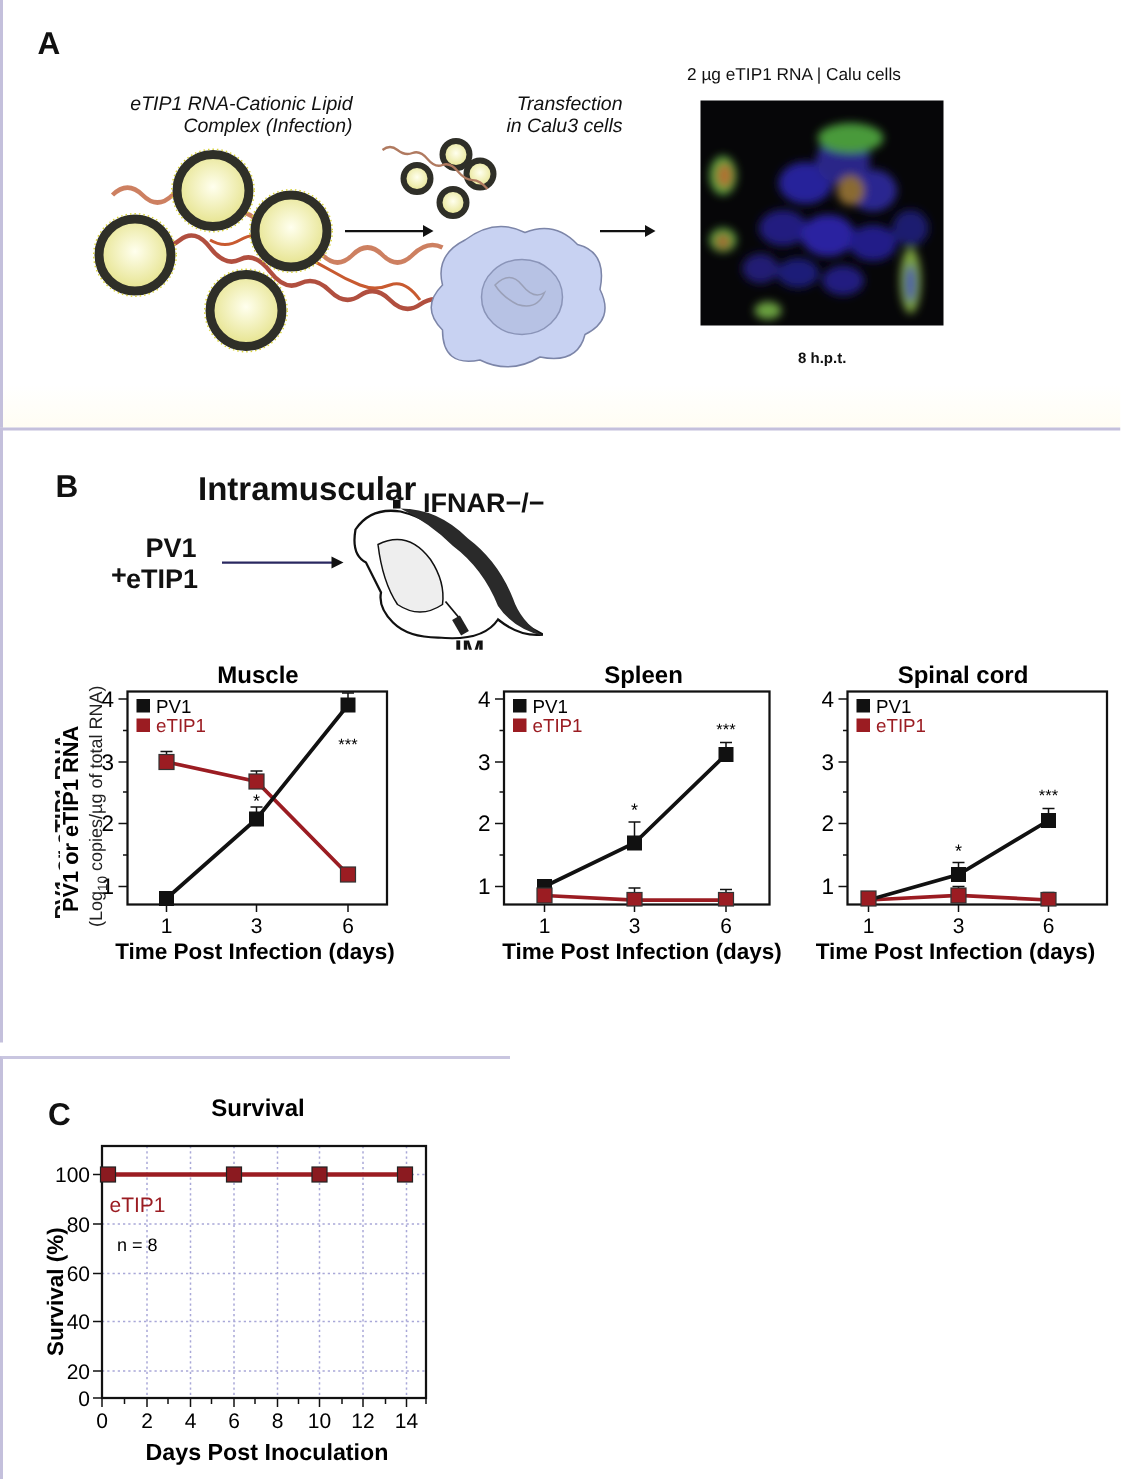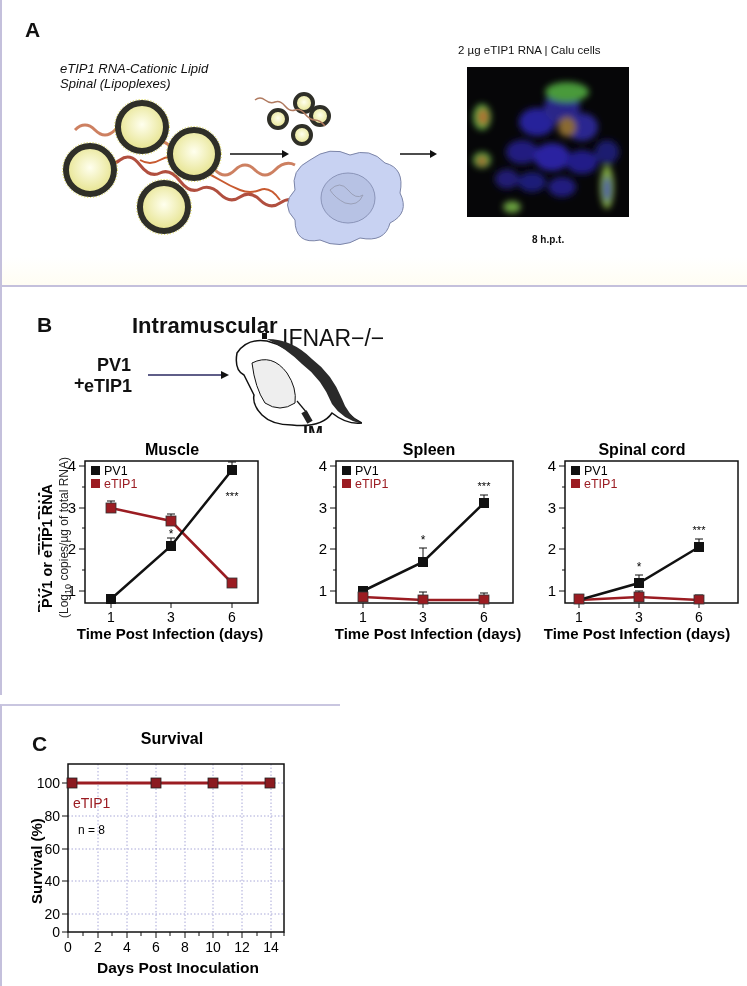--- a/index.html
+++ b/index.html
@@ -1,35 +1,39 @@
 <!DOCTYPE html>
 <html><head>
 <meta charset="utf-8">
 <style>
   html,body{margin:0;padding:0;background:#fff;}
   body{width:747px;height:986px;position:relative;overflow:hidden;font-family:"Liberation Sans",sans-serif;color:#111;}
   .panel{position:absolute;left:0;width:747px;}
   .panel-frame{position:absolute;left:0;top:0;height:100%;width:100%;border-top:2px solid #c4c0dc;border-left:2px solid #c4c0dc;box-sizing:border-box;}
   .panel-label{position:absolute;font-weight:bold;font-size:21px;}
-  .it{font-style:italic;font-size:13px;text-align:left;position:absolute;line-height:15px;}
+  .it{font-style:italic;font-size:13px;text-align:right;position:absolute;line-height:15px;}
   .small{font-size:12px;position:absolute;}
   .bold{font-weight:bold;}
   svg text{font-family:"Liberation Sans",sans-serif;}
   .abs{position:absolute;}
 </style>
 </head>
 <body>
 
 <div class="panel" style="top:0;height:285px;background:linear-gradient(#fff 90%,#fffdf3);">
   <div class="panel-frame" style="border-top:none;"></div>
   <div class="panel-label" style="left:25px;top:18px;">A</div>
 
   <div class="it" style="left:60px;top:61px;width:175px;">
     <div>eTIP1 RNA-Cationic Lipid</div>
-    <div>Spinal (Lipoplexes)</div>
+    <div>Complex (Infection)</div>
+  </div>
+  <div class="it" style="left:305px;top:61px;width:110px;">
+    <div>Transfection</div>
+    <div>in Calu3 cells</div>
   </div>
 
   <svg class="abs" style="left:60px;top:90px;" width="390" height="160">
     <defs>
       <radialGradient id="core" cx="50%" cy="45%" r="55%">
         <stop offset="0%" stop-color="#ffffee"></stop>
         <stop offset="100%" stop-color="#e5e28a"></stop>
       </radialGradient>
     </defs>
 
@@ -99,21 +103,21 @@
       </g>
     </svg>
   </div>
   <div class="small bold" style="left:532px;top:222px;font-size:10px;margin-top:12px;">8 h.p.t.</div>
 </div>
 
 <div class="panel" style="top:285px;height:410px;">
   <div class="panel-frame" style="border-top:2px solid #c4c0dc;background:linear-gradient(to right,transparent 0,transparent 100%);"></div>
   <div class="panel-label" style="left:37px;top:28px;">B</div>
   <div class="abs bold" style="left:132px;top:28px;font-size:22px;">Intramuscular</div>
-  <div class="abs" style="left:282px;top:40px;font-size:23px;">IFNAR−/−</div>
+  <div class="abs" style="left:282px;top:40px;font-size:18px;font-weight:bold;">IFNAR−/−</div>
   <div class="abs bold" style="left:74px;top:88px;font-size:18px;">+</div>
   <div class="abs bold" style="left:97px;top:70px;font-size:18px;">PV1</div>
   <div class="abs bold" style="left:84px;top:91px;font-size:18px;">eTIP1</div>
   <svg class="abs" style="left:145px;top:80px;" width="90" height="20">
     <line x1="3" y1="10" x2="78" y2="10" stroke="#2a2860" stroke-width="1.5"></line>
     <polygon points="76,6 84,10 76,14" fill="#111"></polygon>
   </svg>
   <svg class="abs" style="left:232px;top:48px;" width="130" height="100">
     <path d="M5 20 q10 -15 30 -12 q20 5 35 20 q25 15 35 40 q10 15 25 22 q-15 2 -30 -10 q-10 15 -40 12 q-20 0 -30 -10 q-10 -10 -8 -20 q-5 -10 -10 -20 q-10 -5 -7 -22z" fill="#fff" stroke="#111" stroke-width="1.5"></path>
     <path d="M35 6 q25 0 45 20 q20 15 30 40 q5 15 20 25 q-20 -5 -30 -20 q-10 -25 -30 -40 q-15 -15 -35 -25z" fill="#2a2a2a"></path>

